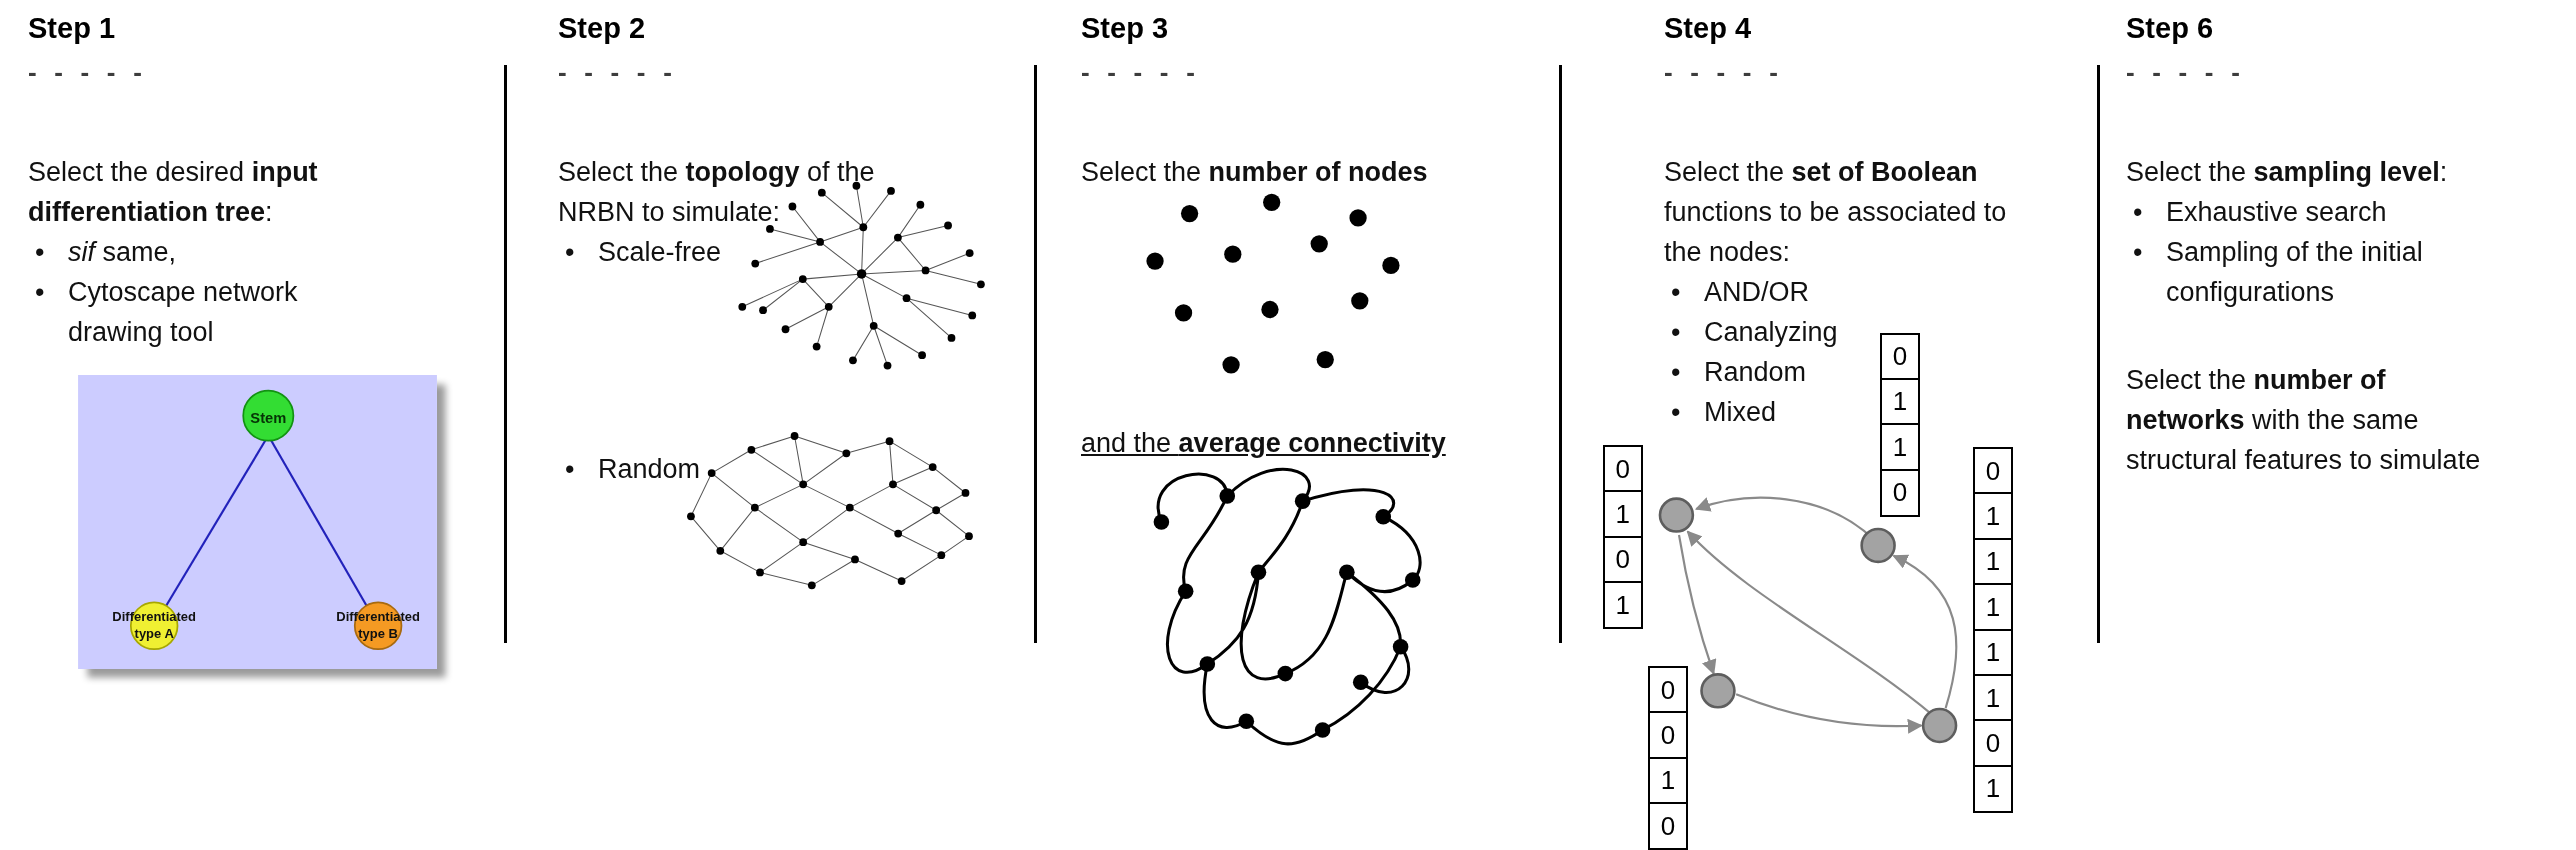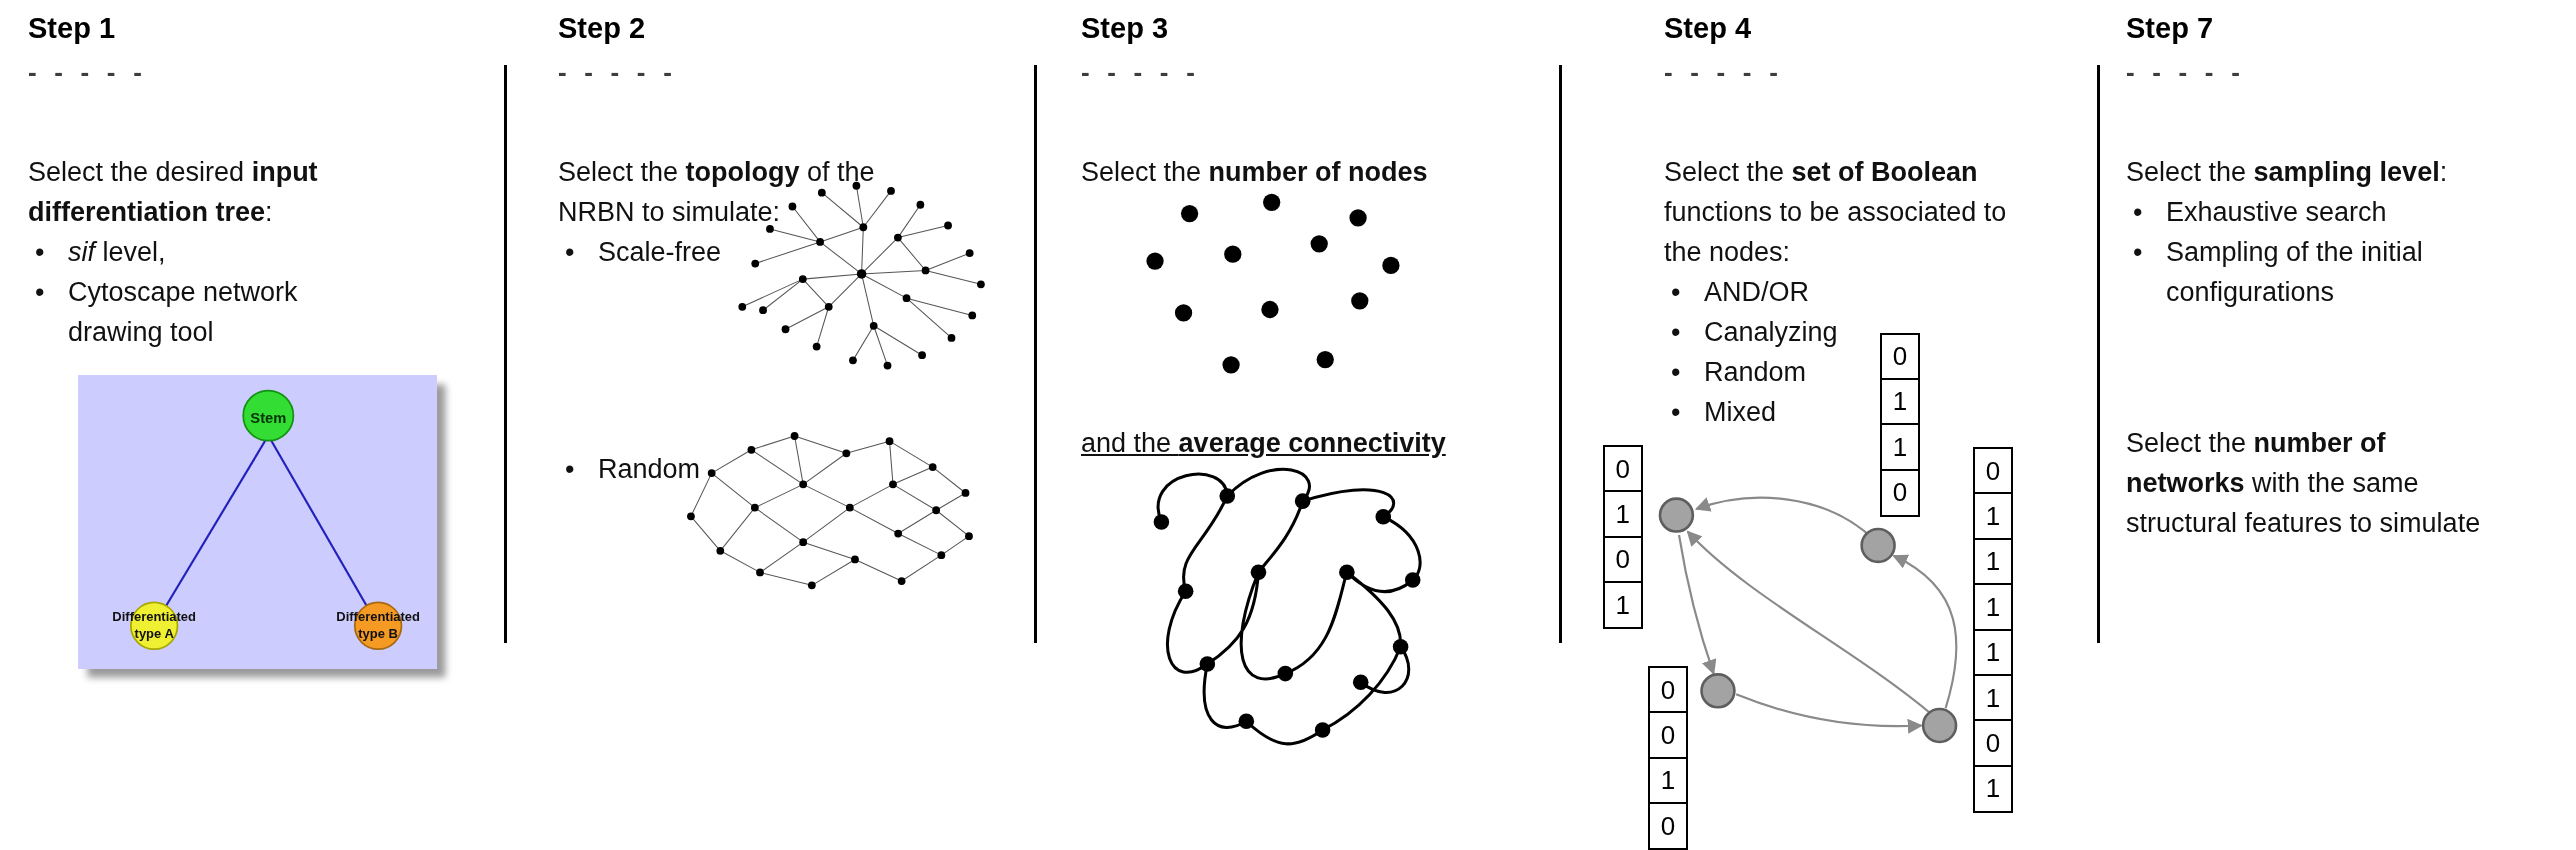--- a/index.html
+++ b/index.html
@@ -32,21 +32,21 @@
 <body>
 
 <div>
 
   <section class="col" style="left:28px;width:415px">
     <h2 class="step-title">Step 1</h2>
     <div class="dashes">- - - - -</div>
     <p class="body-text"><span>Select the desired </span><span style="font-weight: bold;">input</span><br><span style="font-weight: bold;">differentiation tree</span><span>:</span></p>
     <div class="bullet-row">
       <span class="bullet-dot">•</span>
-      <span class="bullet-text"><span style="font-style: italic;">sif</span><span> level,</span></span>
+      <span class="bullet-text"><span style="font-style: italic;">sif</span><span> same,</span></span>
     </div>
     <div class="bullet-row">
       <span class="bullet-dot">•</span>
       <span class="bullet-text"><span>Cytoscape network</span><br><span>drawing tool</span></span>
     </div>
   </section>
 
   <svg class="tree-figure" style="left:78px;top:375px" width="359" height="294" viewBox="0 0 415 340">
     <rect x="0" y="0" width="415" height="340" fill="#ccccff"></rect>
     <g>
@@ -291,28 +291,28 @@
         <div class="tcell">1</div>
         <div class="tcell">1</div>
         <div class="tcell">0</div>
         <div class="tcell">1</div>
       </div>
   </div>
 
   <div class="divider" style="left:2097px"></div>
 
   <section class="col" style="left:2126px;width:433px">
-    <h2 class="step-title">Step 7</h2>
+    <h2 class="step-title">Step 6</h2>
     <div class="dashes">- - - - -</div>
     <p class="body-text"><span>Select the </span><span style="font-weight: bold;">sampling level</span><span>:</span></p>
     <div class="bullet-row">
       <span class="bullet-dot">•</span>
       <span class="bullet-text"><span>Exhaustive search</span></span>
     </div>
     <div class="bullet-row">
       <span class="bullet-dot">•</span>
       <span class="bullet-text"><span>Sampling of the initial</span><br><span>configurations</span></span>
     </div>
-    <p class="body-text" style="margin-top:111px"><span>Select the </span><span style="font-weight: bold;">number of</span><br><span style="font-weight: bold;">networks</span><span> with the same</span><br><span>structural features to simulate</span></p>
+    <p class="body-text" style="margin-top:48px"><span>Select the </span><span style="font-weight: bold;">number of</span><br><span style="font-weight: bold;">networks</span><span> with the same</span><br><span>structural features to simulate</span></p>
   </section>
 
 </div>
 
 
 </body></html>

